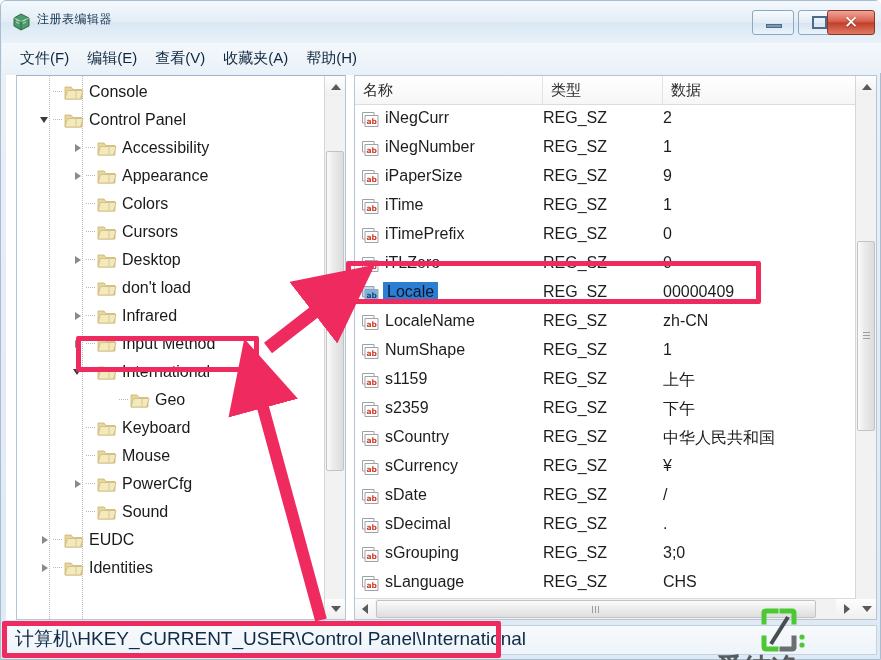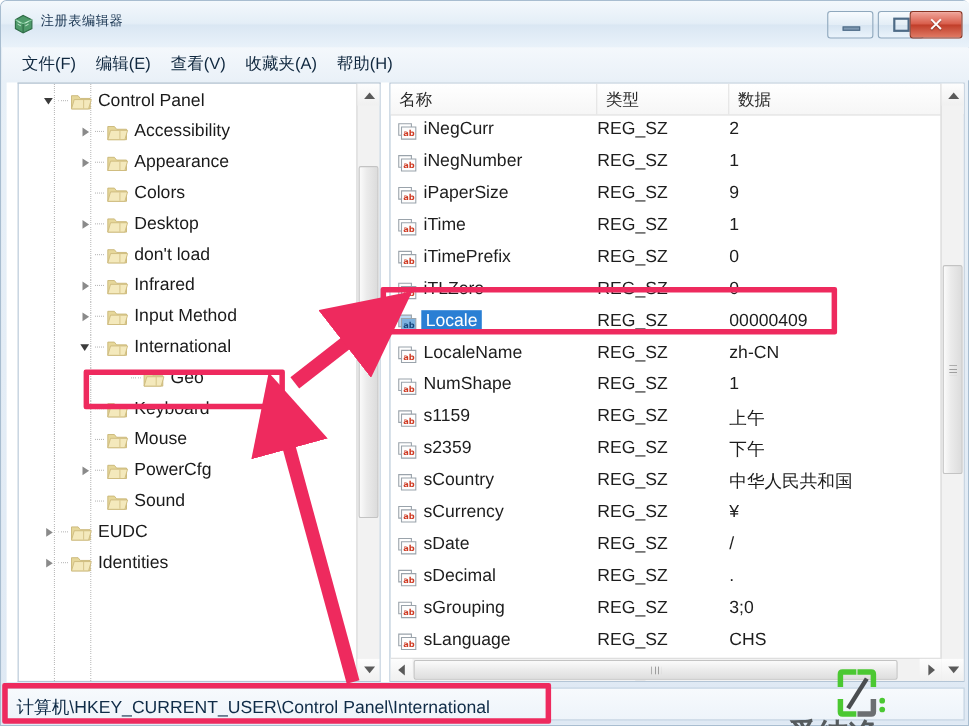--- a/index.html
+++ b/index.html
@@ -215,21 +215,21 @@
     white-space: nowrap;
     cursor: default;
   }
   .abicon {
     position: absolute; left: 6px; top: 6px; width: 19px; height: 17px;
   }
   .lname { position: absolute; left: 30px; top: 4px; }
   .ltype { position: absolute; left: 188px; top: 4px; }
   .ldata { position: absolute; left: 308px; top: 4px; }
   .lname.sel {
-    background: #2a7fd4; color: #ffffff; padding: 1px 4px; top: 3px; left: 28px;
+    background: #2a7fd4; color: #0f172a; padding: 1px 4px; top: 3px; left: 28px;
   }
 
   
   #hscroll {
     position: absolute; left: 0; bottom: 0; width: 501px; height: 21px;
     background: #f2f2f2; border-top: 1px solid #dcdcdc;
     box-sizing: border-box;
   }
   #hscroll .arrow-l, #hscroll .arrow-r {
     position:absolute; top: 0; width: 20px; height: 20px;
@@ -254,23 +254,23 @@
     position:absolute; left: 50%; margin-left:-4px; top: 5px; width: 9px; height: 7px;
     background: repeating-linear-gradient(90deg,#9e9e9e 0 1px, transparent 1px 3px);
   }
 
   
   #statusbar {
     position: absolute; left: 5px; bottom: 4px; width: 871px; height: 30px;
     background: linear-gradient(180deg,#f7fafd 0%, #eef4fa 100%);
     border: 1px solid #c4d3e1;
     box-sizing: border-box;
-    display: flex; align-items: flex-end;
+    display: flex; align-items: flex-start;
     padding-left: 8px;
-    font-size: 16px; color: #0f2b47;
+    font-size: 19px; color: #0f2b47;
     white-space: nowrap;
     overflow: hidden;
   }
 
   
   .redbox {
     position: absolute;
     border: 5px solid #ee2a5e;
     box-sizing: border-box;
     border-radius: 2px;
@@ -337,20 +337,32 @@
       <div class="menu-item">帮助(H)</div>
     </div>
 
   <div id="client">
 
     <div id="treepanel">
       <div class="vline" style="left:32px; top:0; height:545px;"></div>
       <div class="vline" style="left:65px; top:0; height:545px;"></div>
       <div id="tree">
           <div class="tnode" style="padding-left: 22px;">
+            <span class="twist "></span>
+            <span class="tline"></span>
+            <span class="folder">
+              <svg width="20" height="17" viewBox="0 0 20 17">
+                <path d="M1 3 L7 3 L9 5.5 L18 5.5 L18 15 L1 15 Z" fill="#e6d79a" stroke="#c8b575" stroke-width="0.8"></path>
+                <path d="M3.5 6.5 L19 6.5 L16.5 15 L1 15 Z" fill="#f4e9bc" stroke="#cdb97c" stroke-width="0.8"></path>
+                <path d="M12 6.8 L12 14.6" stroke="#d9c88f" stroke-width="1"></path>
+              </svg>
+            </span>
+            <span class="tlabel">Console</span>
+          </div>
+          <div class="tnode" style="padding-left: 22px;">
             <span class="twist expanded"></span>
             <span class="tline"></span>
             <span class="folder">
               <svg width="20" height="17" viewBox="0 0 20 17">
                 <path d="M1 3 L7 3 L9 5.5 L18 5.5 L18 15 L1 15 Z" fill="#e6d79a" stroke="#c8b575" stroke-width="0.8"></path>
                 <path d="M3.5 6.5 L19 6.5 L16.5 15 L1 15 Z" fill="#f4e9bc" stroke="#cdb97c" stroke-width="0.8"></path>
                 <path d="M12 6.8 L12 14.6" stroke="#d9c88f" stroke-width="1"></path>
               </svg>
             </span>
             <span class="tlabel">Control Panel</span>
@@ -383,20 +395,32 @@
             <span class="twist "></span>
             <span class="tline"></span>
             <span class="folder">
               <svg width="20" height="17" viewBox="0 0 20 17">
                 <path d="M1 3 L7 3 L9 5.5 L18 5.5 L18 15 L1 15 Z" fill="#e6d79a" stroke="#c8b575" stroke-width="0.8"></path>
                 <path d="M3.5 6.5 L19 6.5 L16.5 15 L1 15 Z" fill="#f4e9bc" stroke="#cdb97c" stroke-width="0.8"></path>
                 <path d="M12 6.8 L12 14.6" stroke="#d9c88f" stroke-width="1"></path>
               </svg>
             </span>
             <span class="tlabel">Colors</span>
+          </div>
+          <div class="tnode" style="padding-left: 55px;">
+            <span class="twist "></span>
+            <span class="tline"></span>
+            <span class="folder">
+              <svg width="20" height="17" viewBox="0 0 20 17">
+                <path d="M1 3 L7 3 L9 5.5 L18 5.5 L18 15 L1 15 Z" fill="#e6d79a" stroke="#c8b575" stroke-width="0.8"></path>
+                <path d="M3.5 6.5 L19 6.5 L16.5 15 L1 15 Z" fill="#f4e9bc" stroke="#cdb97c" stroke-width="0.8"></path>
+                <path d="M12 6.8 L12 14.6" stroke="#d9c88f" stroke-width="1"></path>
+              </svg>
+            </span>
+            <span class="tlabel">Cursors</span>
           </div>
           <div class="tnode" style="padding-left: 55px;">
             <span class="twist collapsed"></span>
             <span class="tline"></span>
             <span class="folder">
               <svg width="20" height="17" viewBox="0 0 20 17">
                 <path d="M1 3 L7 3 L9 5.5 L18 5.5 L18 15 L1 15 Z" fill="#e6d79a" stroke="#c8b575" stroke-width="0.8"></path>
                 <path d="M3.5 6.5 L19 6.5 L16.5 15 L1 15 Z" fill="#f4e9bc" stroke="#cdb97c" stroke-width="0.8"></path>
                 <path d="M12 6.8 L12 14.6" stroke="#d9c88f" stroke-width="1"></path>
               </svg>

